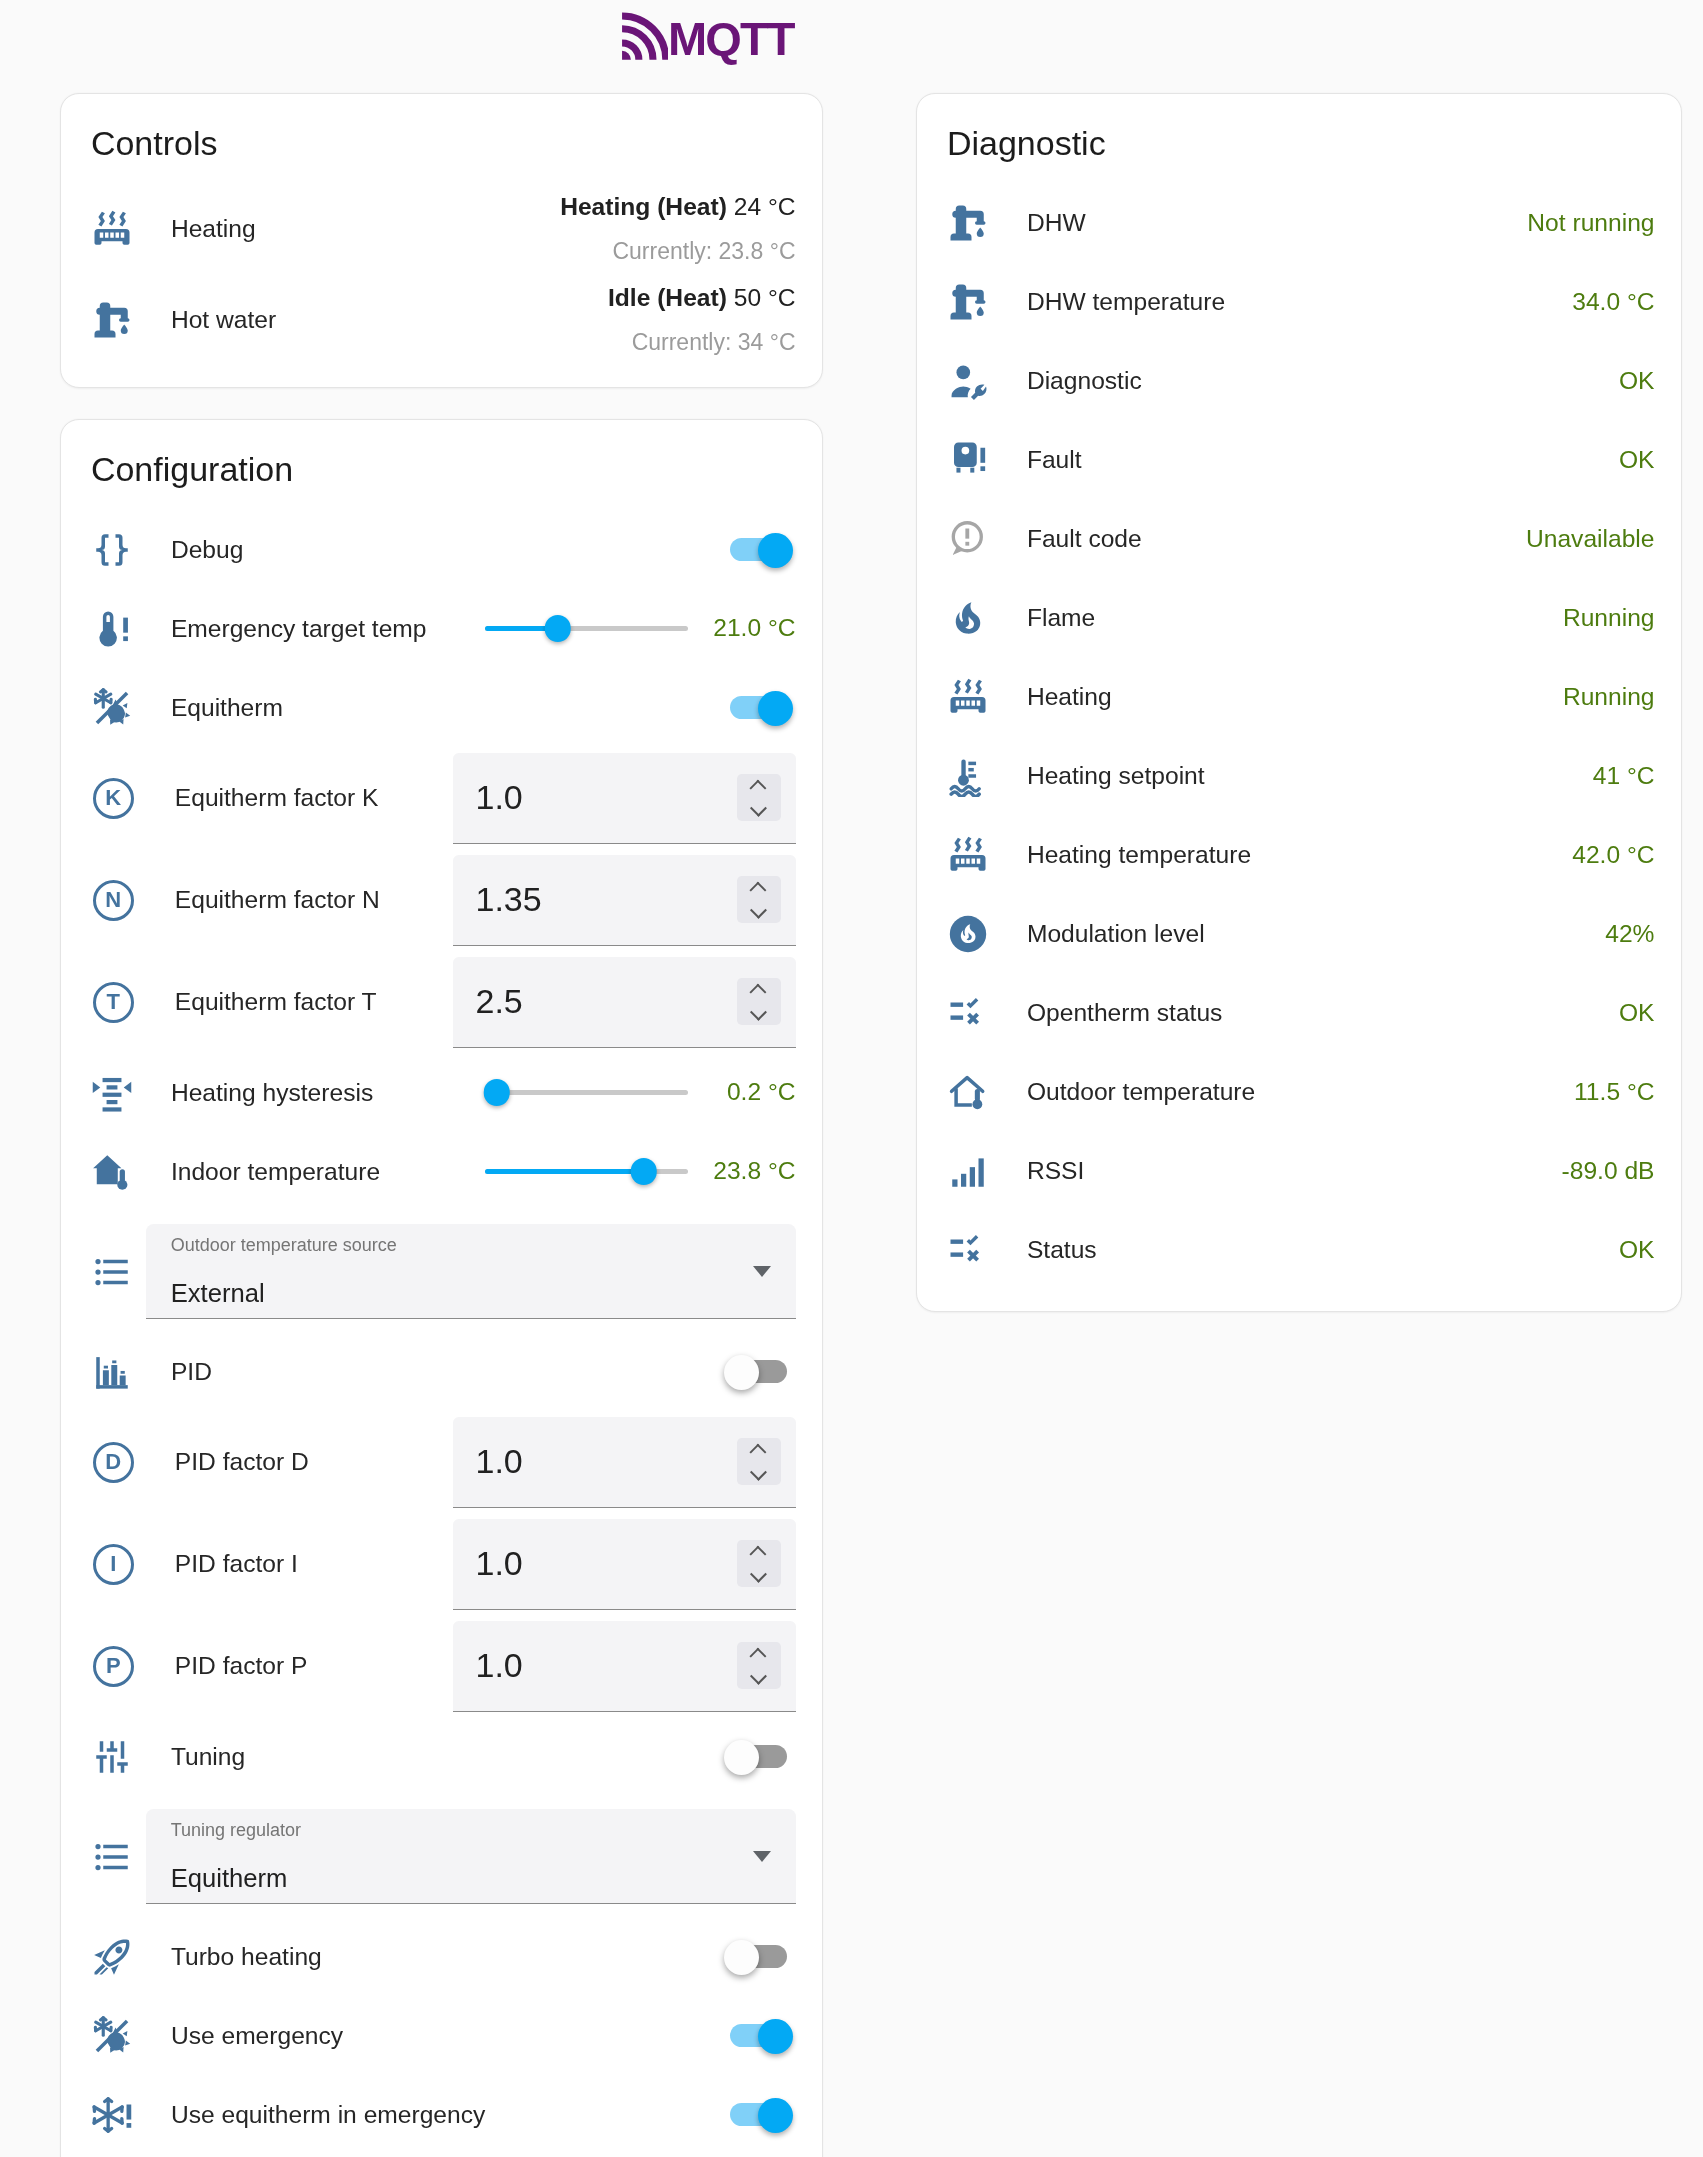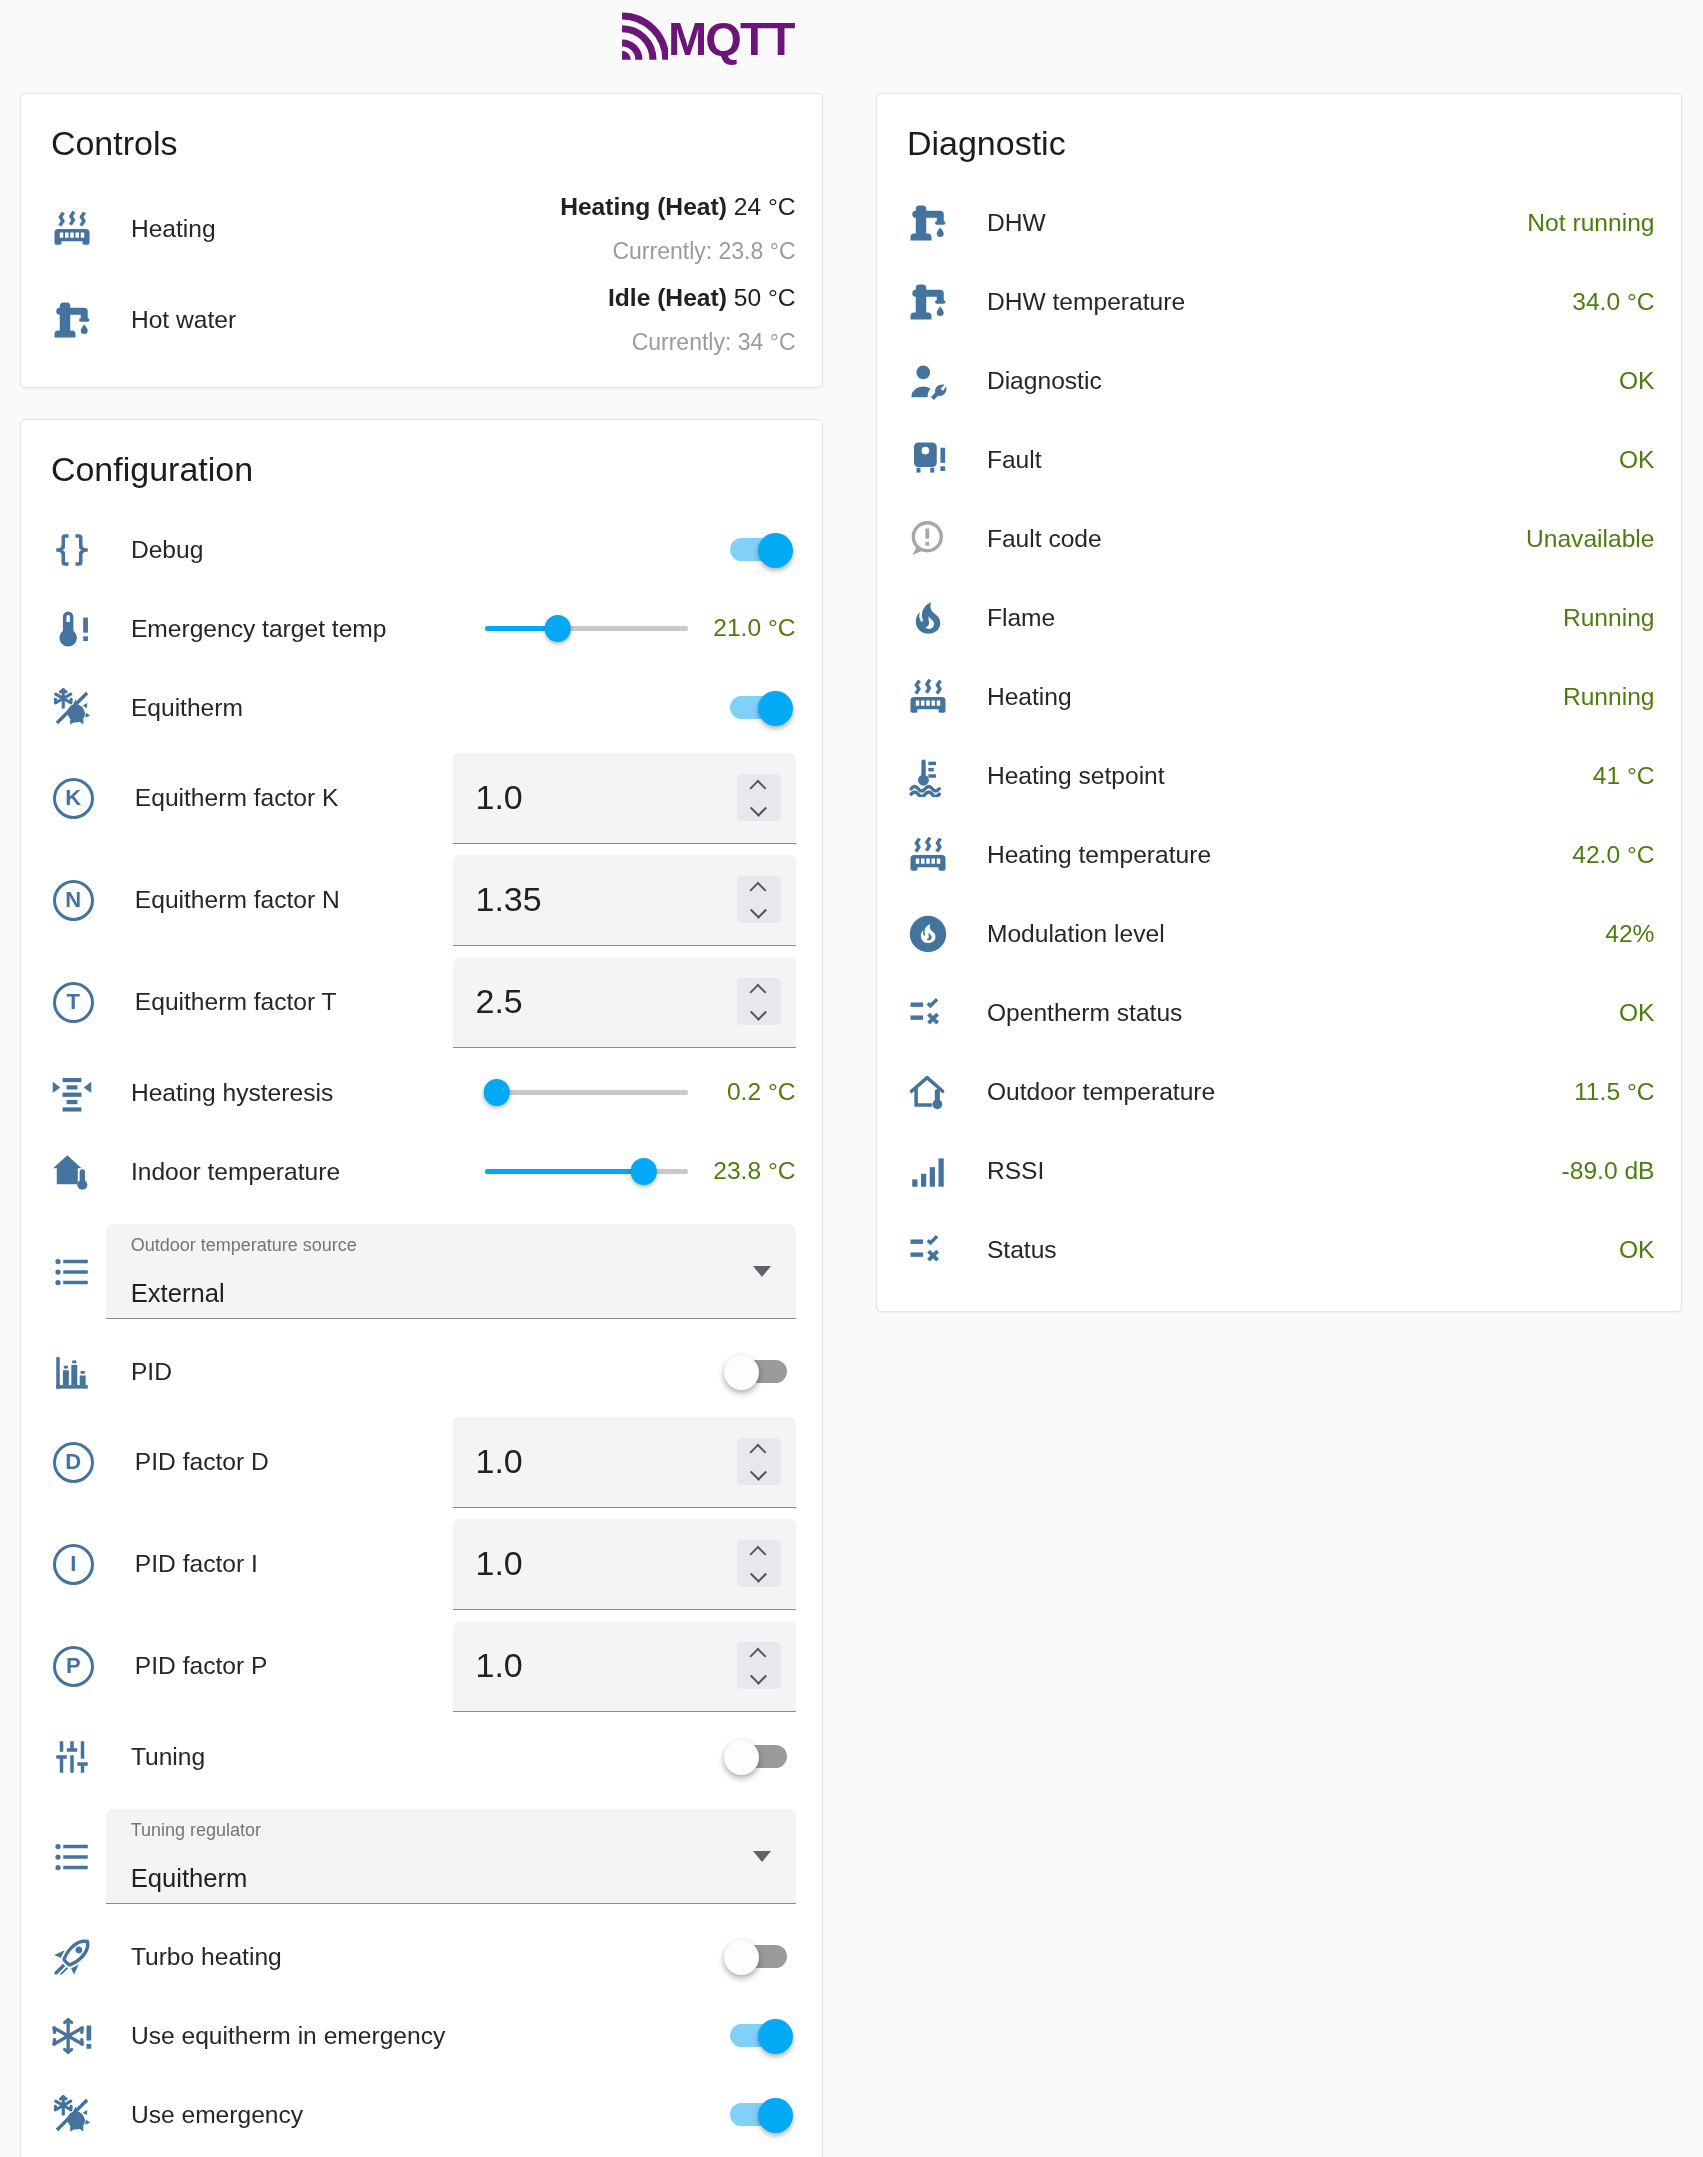--- a/index.html
+++ b/index.html
@@ -11,23 +11,24 @@
   
   .logo-row{display:flex;align-items:center;height:66px;padding-top:5.7px;margin-left:615px;width:fit-content;}
   .logo-mark svg{width:53px;height:53px;display:block;}
   .logo-text{font-size:47px;font-weight:bold;letter-spacing:-1.9px;line-height:1;}
   
   .columns{display:flex;gap:53px;padding:21px 20px 0;align-items:flex-start;}
   .col-left{width:803px;flex:0 0 803px;}
   .col-right{width:806px;flex:0 0 806px;}
   
   .card{
-    background:#fff;border:0.9px solid #e4e4e4;border-radius:5px;
+    background:#fff;border:0.9px solid #e4e4e4;border-radius:19px;
     padding:24.6px 26.5px 21px 28px;box-sizing:border-box;
     box-shadow:0 0.9px 1.9px rgba(0,0,0,0.05);
+    margin-left:40px;
   }
   .card-controls{margin-bottom:31px;}
   .card-title{font-size:34px;font-weight:400;margin:5.7px 0 21px 1.9px;color:#1c1c1c;}
   
   .row{display:flex;align-items:center;}
   .c-row{min-height:79px;}
   .n-row{min-height:102px;}
   .s-row{min-height:121px;}
   .d-row{min-height:79px;}
   .ctl-row{min-height:91px;}
@@ -359,20 +360,49 @@
             </span>
       <span class="label">Turbo heating</span>
       <span class="switch off">
         <span class="track"></span>
         <span class="thumb"></span>
       </span>
     </div>
     <div class="row c-row">
       <span class="icon">
               <svg viewBox="0 0 24 24">
+                <g stroke="currentColor" stroke-width="1.8" stroke-linecap="round" fill="none">
+                  <line x1="7" y1="1.6" x2="7" y2="11.5"></line>
+                  <line x1="2.7" y1="4.1" x2="11.3" y2="9"></line>
+                  <line x1="11.3" y1="4.1" x2="2.7" y2="9"></line>
+                  <line x1="7" y1="1.6" x2="5.4" y2="2.8"></line>
+                  <line x1="7" y1="1.6" x2="8.6" y2="2.8"></line>
+                  <line x1="2.7" y1="9" x2="2.5" y2="7.1"></line>
+                  <line x1="11.3" y1="9" x2="11.5" y2="7.1"></line>
+                </g>
+                <path d="M9.2,15.4a5,5 0 0 1 9.6-2.4a5,5 0 0 1-7.2,6.4z" fill="currentColor"></path>
+                <g fill="currentColor">
+                  <path d="M14,7.2l1.4,2.6l-2.8,0.3z"></path>
+                  <path d="M20.8,9.2l-0.4,3l-2.3-1.7z"></path>
+                  <path d="M22.4,16.4l-2.9,1l0.4-2.9z"></path>
+                  <path d="M18.4,21.4l-2.4-1.8l2.6-1.3z"></path>
+                  <path d="M11,21.6l-0.1-3l2.5,1.4z"></path>
+                </g>
+                <line x1="3.4" y1="20.6" x2="20.6" y2="3.4" stroke="currentColor" stroke-width="2"></line>
+              </svg>
+            </span>
+      <span class="label">Use emergency</span>
+      <span class="switch on">
+        <span class="track"></span>
+        <span class="thumb"></span>
+      </span>
+    </div>
+    <div class="row c-row">
+      <span class="icon">
+              <svg viewBox="0 0 24 24">
                 <g stroke="currentColor" stroke-width="1.9" stroke-linecap="round" fill="none">
                   <line x1="9.8" y1="2.8" x2="9.8" y2="21.2"></line>
                   <line x1="1.8" y1="7.4" x2="17.8" y2="16.6"></line>
                   <line x1="17.8" y1="7.4" x2="1.8" y2="16.6"></line>
                   <line x1="9.8" y1="2.8" x2="7.8" y2="4.3"></line>
                   <line x1="9.8" y1="2.8" x2="11.8" y2="4.3"></line>
                   <line x1="9.8" y1="21.2" x2="7.8" y2="19.7"></line>
                   <line x1="9.8" y1="21.2" x2="11.8" y2="19.7"></line>
                   <line x1="1.8" y1="7.4" x2="2" y2="9.9"></line>
                   <line x1="17.8" y1="7.4" x2="17.6" y2="9.9"></line>
@@ -382,49 +412,20 @@
                 <rect x="20.3" y="6" width="2.7" height="8.6" fill="currentColor"></rect>
                 <rect x="20.3" y="16.6" width="2.7" height="2.7" fill="currentColor"></rect>
               </svg>
             </span>
       <span class="label">Use equitherm in emergency</span>
       <span class="switch on">
         <span class="track"></span>
         <span class="thumb"></span>
       </span>
     </div>
-    <div class="row c-row">
-      <span class="icon">
-              <svg viewBox="0 0 24 24">
-                <g stroke="currentColor" stroke-width="1.8" stroke-linecap="round" fill="none">
-                  <line x1="7" y1="1.6" x2="7" y2="11.5"></line>
-                  <line x1="2.7" y1="4.1" x2="11.3" y2="9"></line>
-                  <line x1="11.3" y1="4.1" x2="2.7" y2="9"></line>
-                  <line x1="7" y1="1.6" x2="5.4" y2="2.8"></line>
-                  <line x1="7" y1="1.6" x2="8.6" y2="2.8"></line>
-                  <line x1="2.7" y1="9" x2="2.5" y2="7.1"></line>
-                  <line x1="11.3" y1="9" x2="11.5" y2="7.1"></line>
-                </g>
-                <path d="M9.2,15.4a5,5 0 0 1 9.6-2.4a5,5 0 0 1-7.2,6.4z" fill="currentColor"></path>
-                <g fill="currentColor">
-                  <path d="M14,7.2l1.4,2.6l-2.8,0.3z"></path>
-                  <path d="M20.8,9.2l-0.4,3l-2.3-1.7z"></path>
-                  <path d="M22.4,16.4l-2.9,1l0.4-2.9z"></path>
-                  <path d="M18.4,21.4l-2.4-1.8l2.6-1.3z"></path>
-                  <path d="M11,21.6l-0.1-3l2.5,1.4z"></path>
-                </g>
-                <line x1="3.4" y1="20.6" x2="20.6" y2="3.4" stroke="currentColor" stroke-width="2"></line>
-              </svg>
-            </span>
-      <span class="label">Use emergency</span>
-      <span class="switch on">
-        <span class="track"></span>
-        <span class="thumb"></span>
-      </span>
-    </div>
         </div>
     </section>
   </div>
   <div class="col-right">
     <section class="card">
       <h2 class="card-title">Diagnostic</h2>
       <div id="diagnostic-rows">
   <div class="row d-row">
     <span class="icon">
               <svg viewBox="0 0 24 24">

